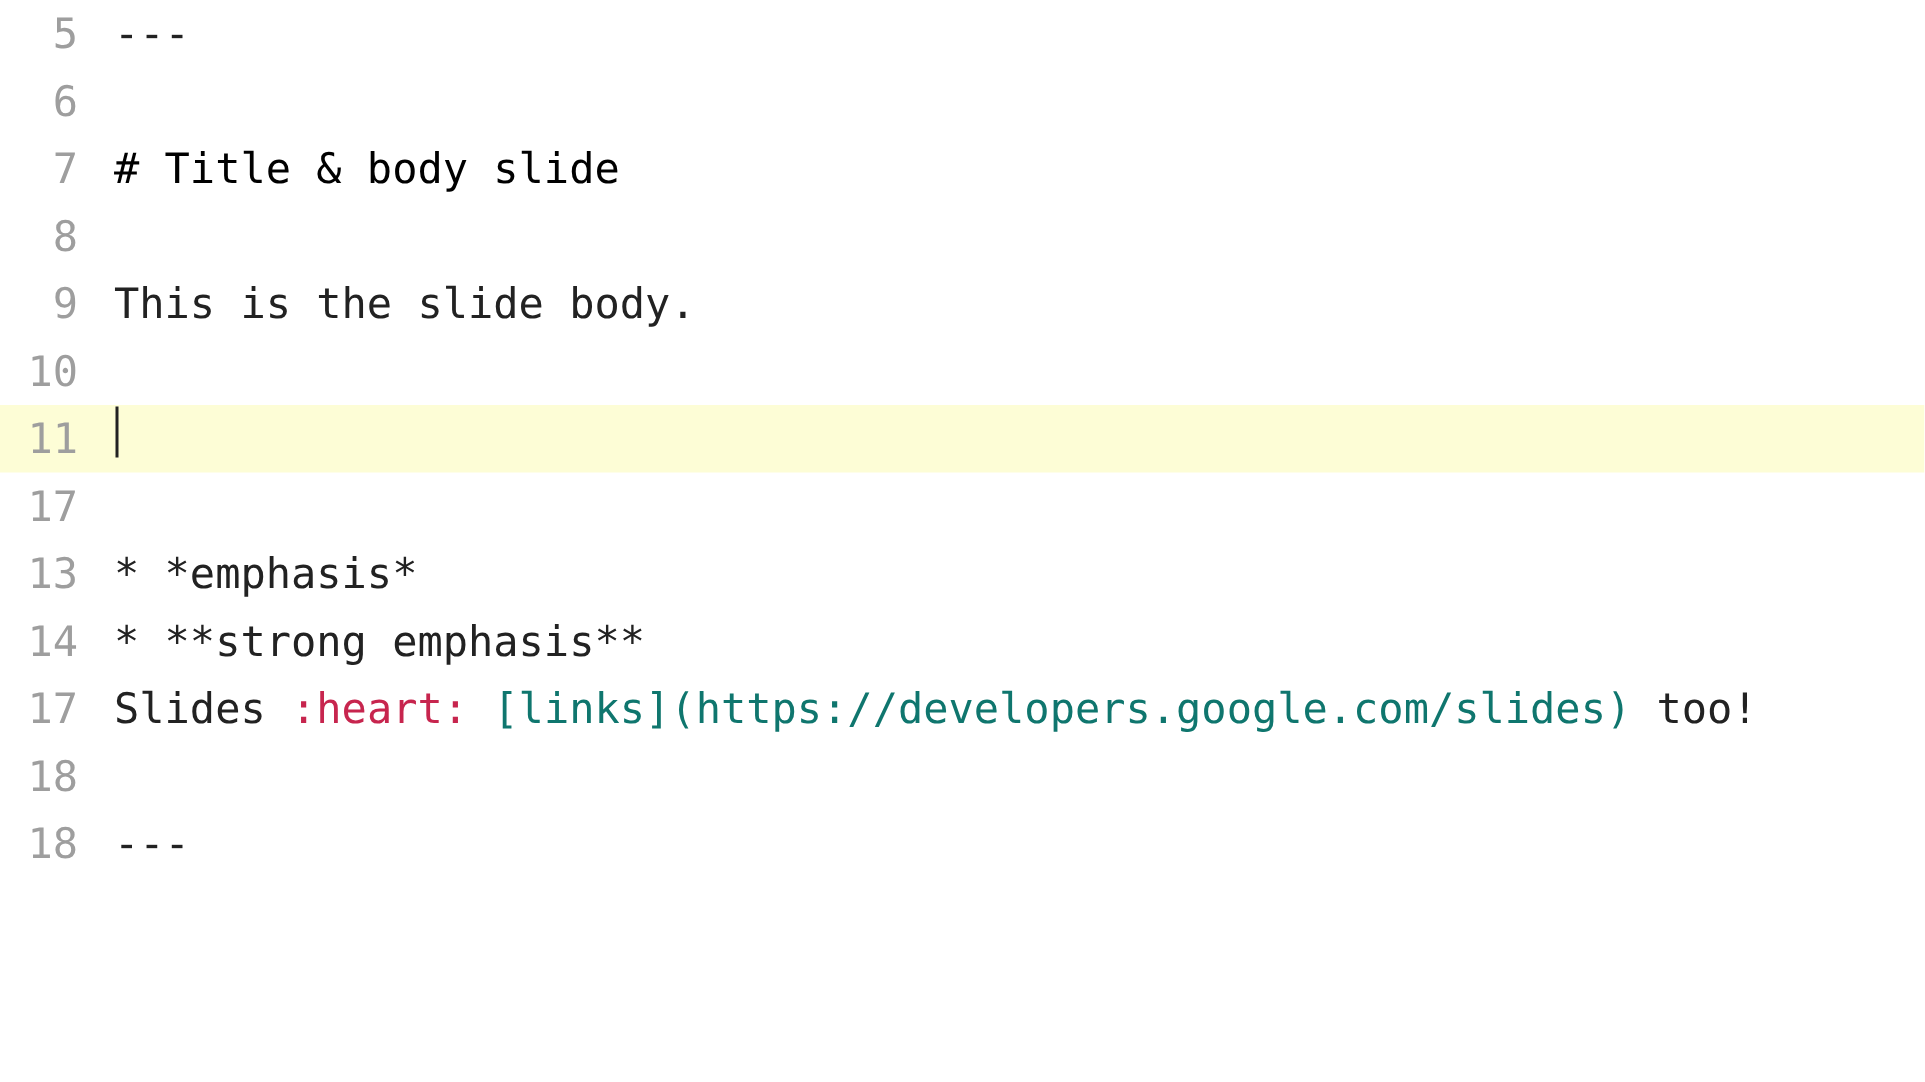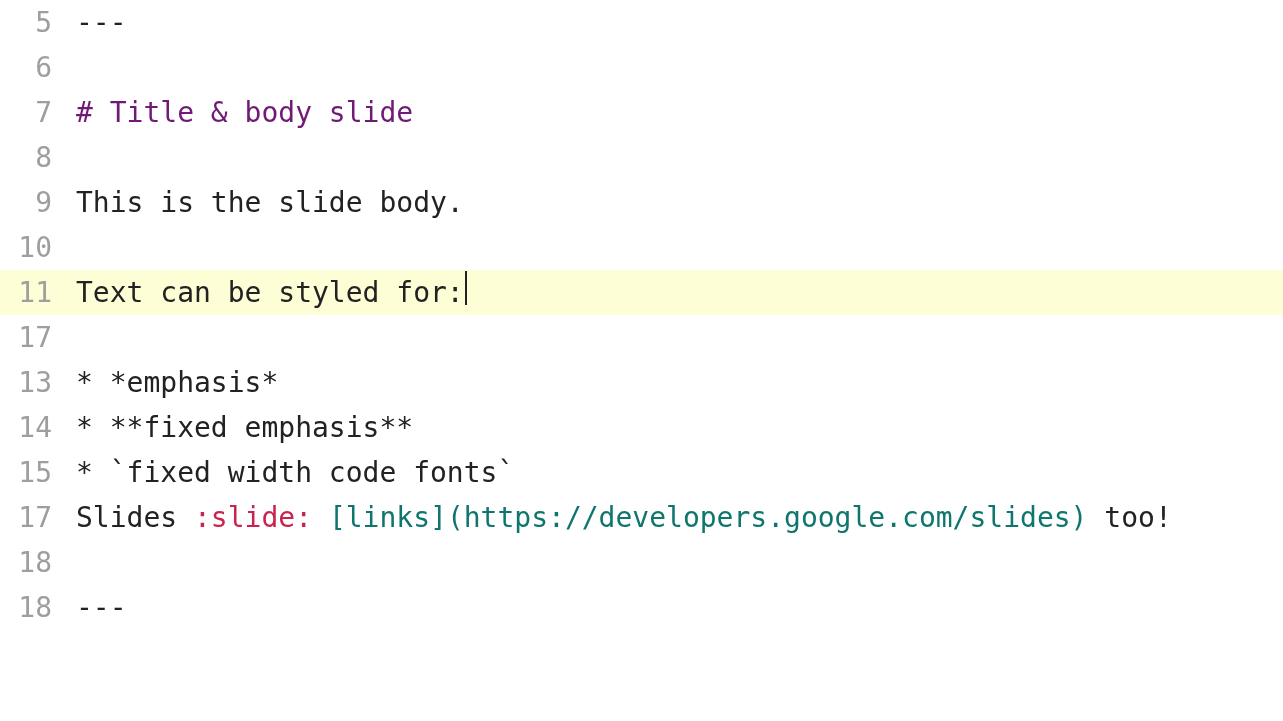--- a/index.html
+++ b/index.html
@@ -33,21 +33,21 @@
   }
   .code {
     flex: 1;
     color: #222222;
     padding-left: 6px;
     position: relative;
   }
   .line.active {
     background: #fdfdd6;
   }
-  .tok-heading { color: #701a75; margin-top: 44px; }
+  .tok-heading { color: #000000; margin-top: 44px; }
   .tok-emoji  { color: #c7254e; }
   .tok-link   { color: #0f766e; }
   .tok-plain  { color: #222222; }
   .cursor {
     display: inline-block;
     width: 0;
     border-right: 2px solid #222;
     height: 34px;
     vertical-align: -3px;
     margin-left: 1px;
@@ -56,21 +56,20 @@
 </head>
 <body>
 
 <div class="editor" id="editor-root">
     <div class="line"><div class="gutter">5</div><div class="code"><span class="tok-plain">---</span></div></div>
     <div class="line"><div class="gutter">6</div><div class="code"></div></div>
     <div class="line"><div class="gutter">7</div><div class="code"><span class="tok-heading"># Title &amp; body slide</span></div></div>
     <div class="line"><div class="gutter">8</div><div class="code"></div></div>
     <div class="line"><div class="gutter">9</div><div class="code"><span class="tok-plain">This is the slide body.</span></div></div>
     <div class="line"><div class="gutter">10</div><div class="code"></div></div>
-    <div class="line active"><div class="gutter">11</div><div class="code"><span class="tok-plain">Text can be styled for:</span><span class="cursor"></span></div></div>
+    <div class="line active"><div class="gutter">11</div><div class="code"><span class="cursor"></span></div></div>
     <div class="line"><div class="gutter">17</div><div class="code"></div></div>
     <div class="line"><div class="gutter">13</div><div class="code"><span class="tok-plain">* *emphasis*</span></div></div>
-    <div class="line"><div class="gutter">14</div><div class="code"><span class="tok-plain">* **fixed emphasis**</span></div></div>
-    <div class="line"><div class="gutter">15</div><div class="code"><span class="tok-plain">* `fixed width code fonts`</span></div></div>
-    <div class="line"><div class="gutter">17</div><div class="code"><span class="tok-plain">Slides </span><span class="tok-emoji">:slide:</span><span class="tok-plain"> </span><span class="tok-link">[links](https://developers.google.com/slides)</span><span class="tok-plain"> too!</span></div></div>
+    <div class="line"><div class="gutter">14</div><div class="code"><span class="tok-plain">* **strong emphasis**</span></div></div>
+    <div class="line"><div class="gutter">17</div><div class="code"><span class="tok-plain">Slides </span><span class="tok-emoji">:heart:</span><span class="tok-plain"> </span><span class="tok-link">[links](https://developers.google.com/slides)</span><span class="tok-plain"> too!</span></div></div>
     <div class="line"><div class="gutter">18</div><div class="code"></div></div>
     <div class="line"><div class="gutter">18</div><div class="code"><span class="tok-plain">---</span></div></div>
   </div>
 
 </body></html>

